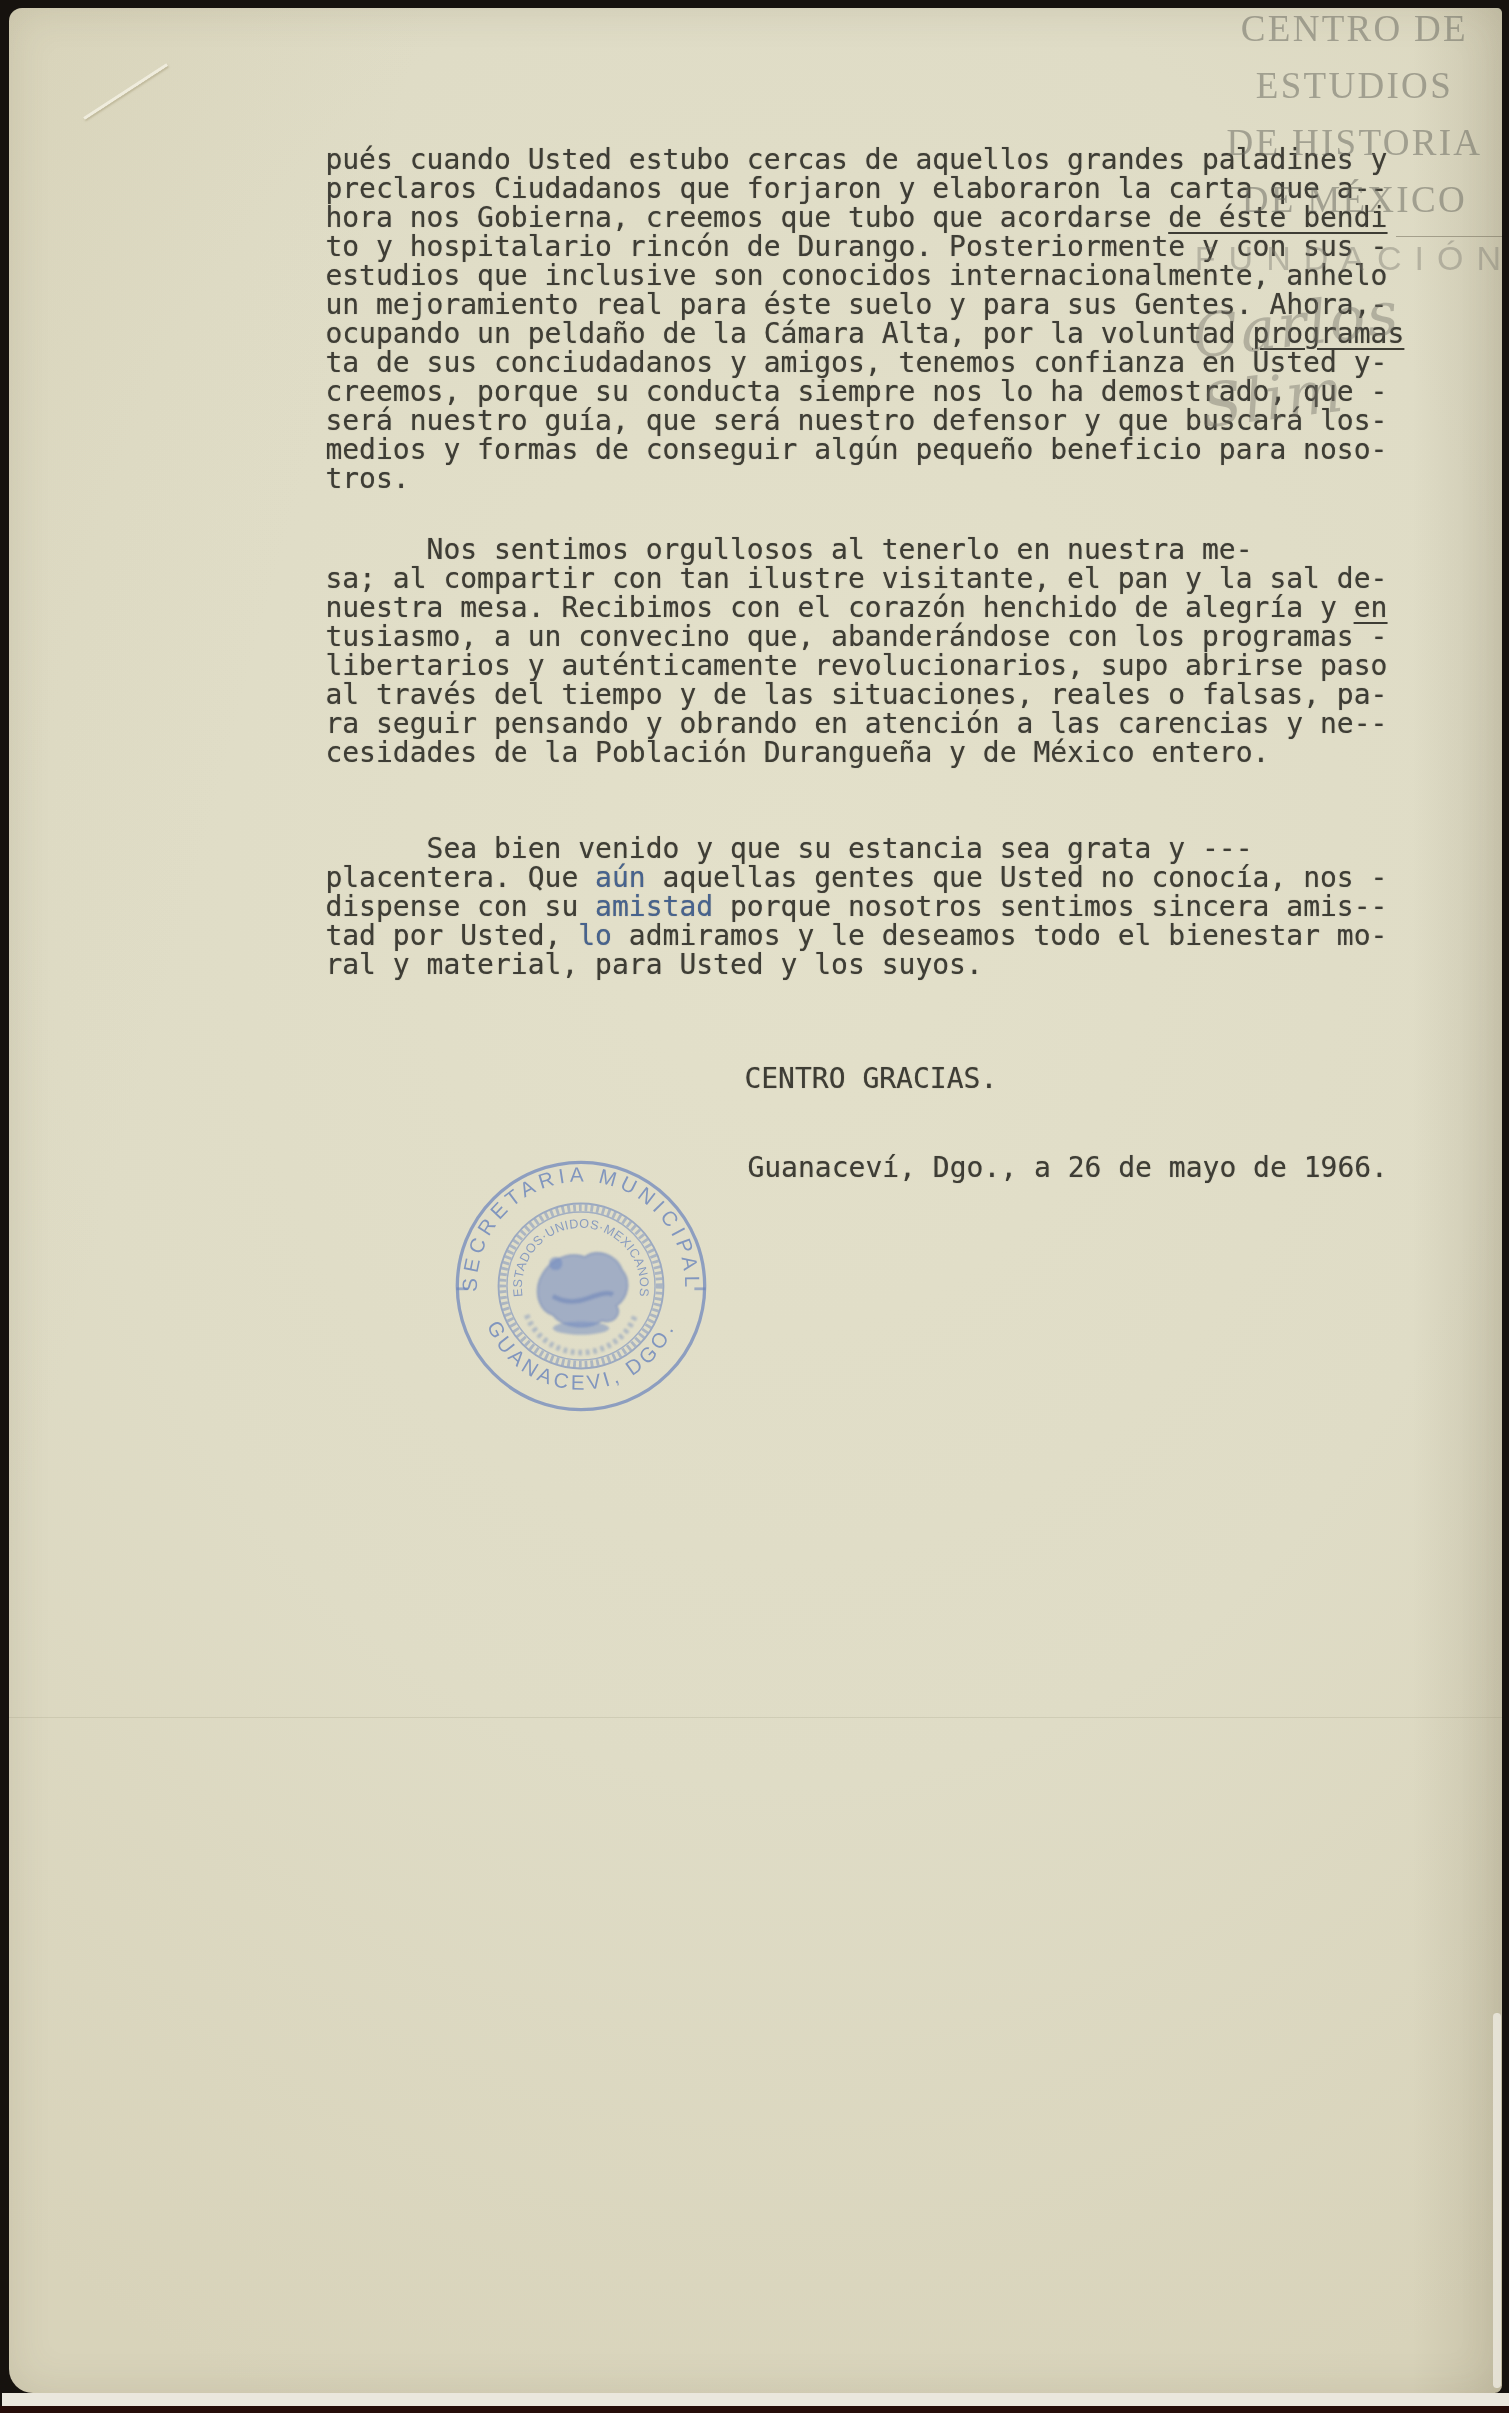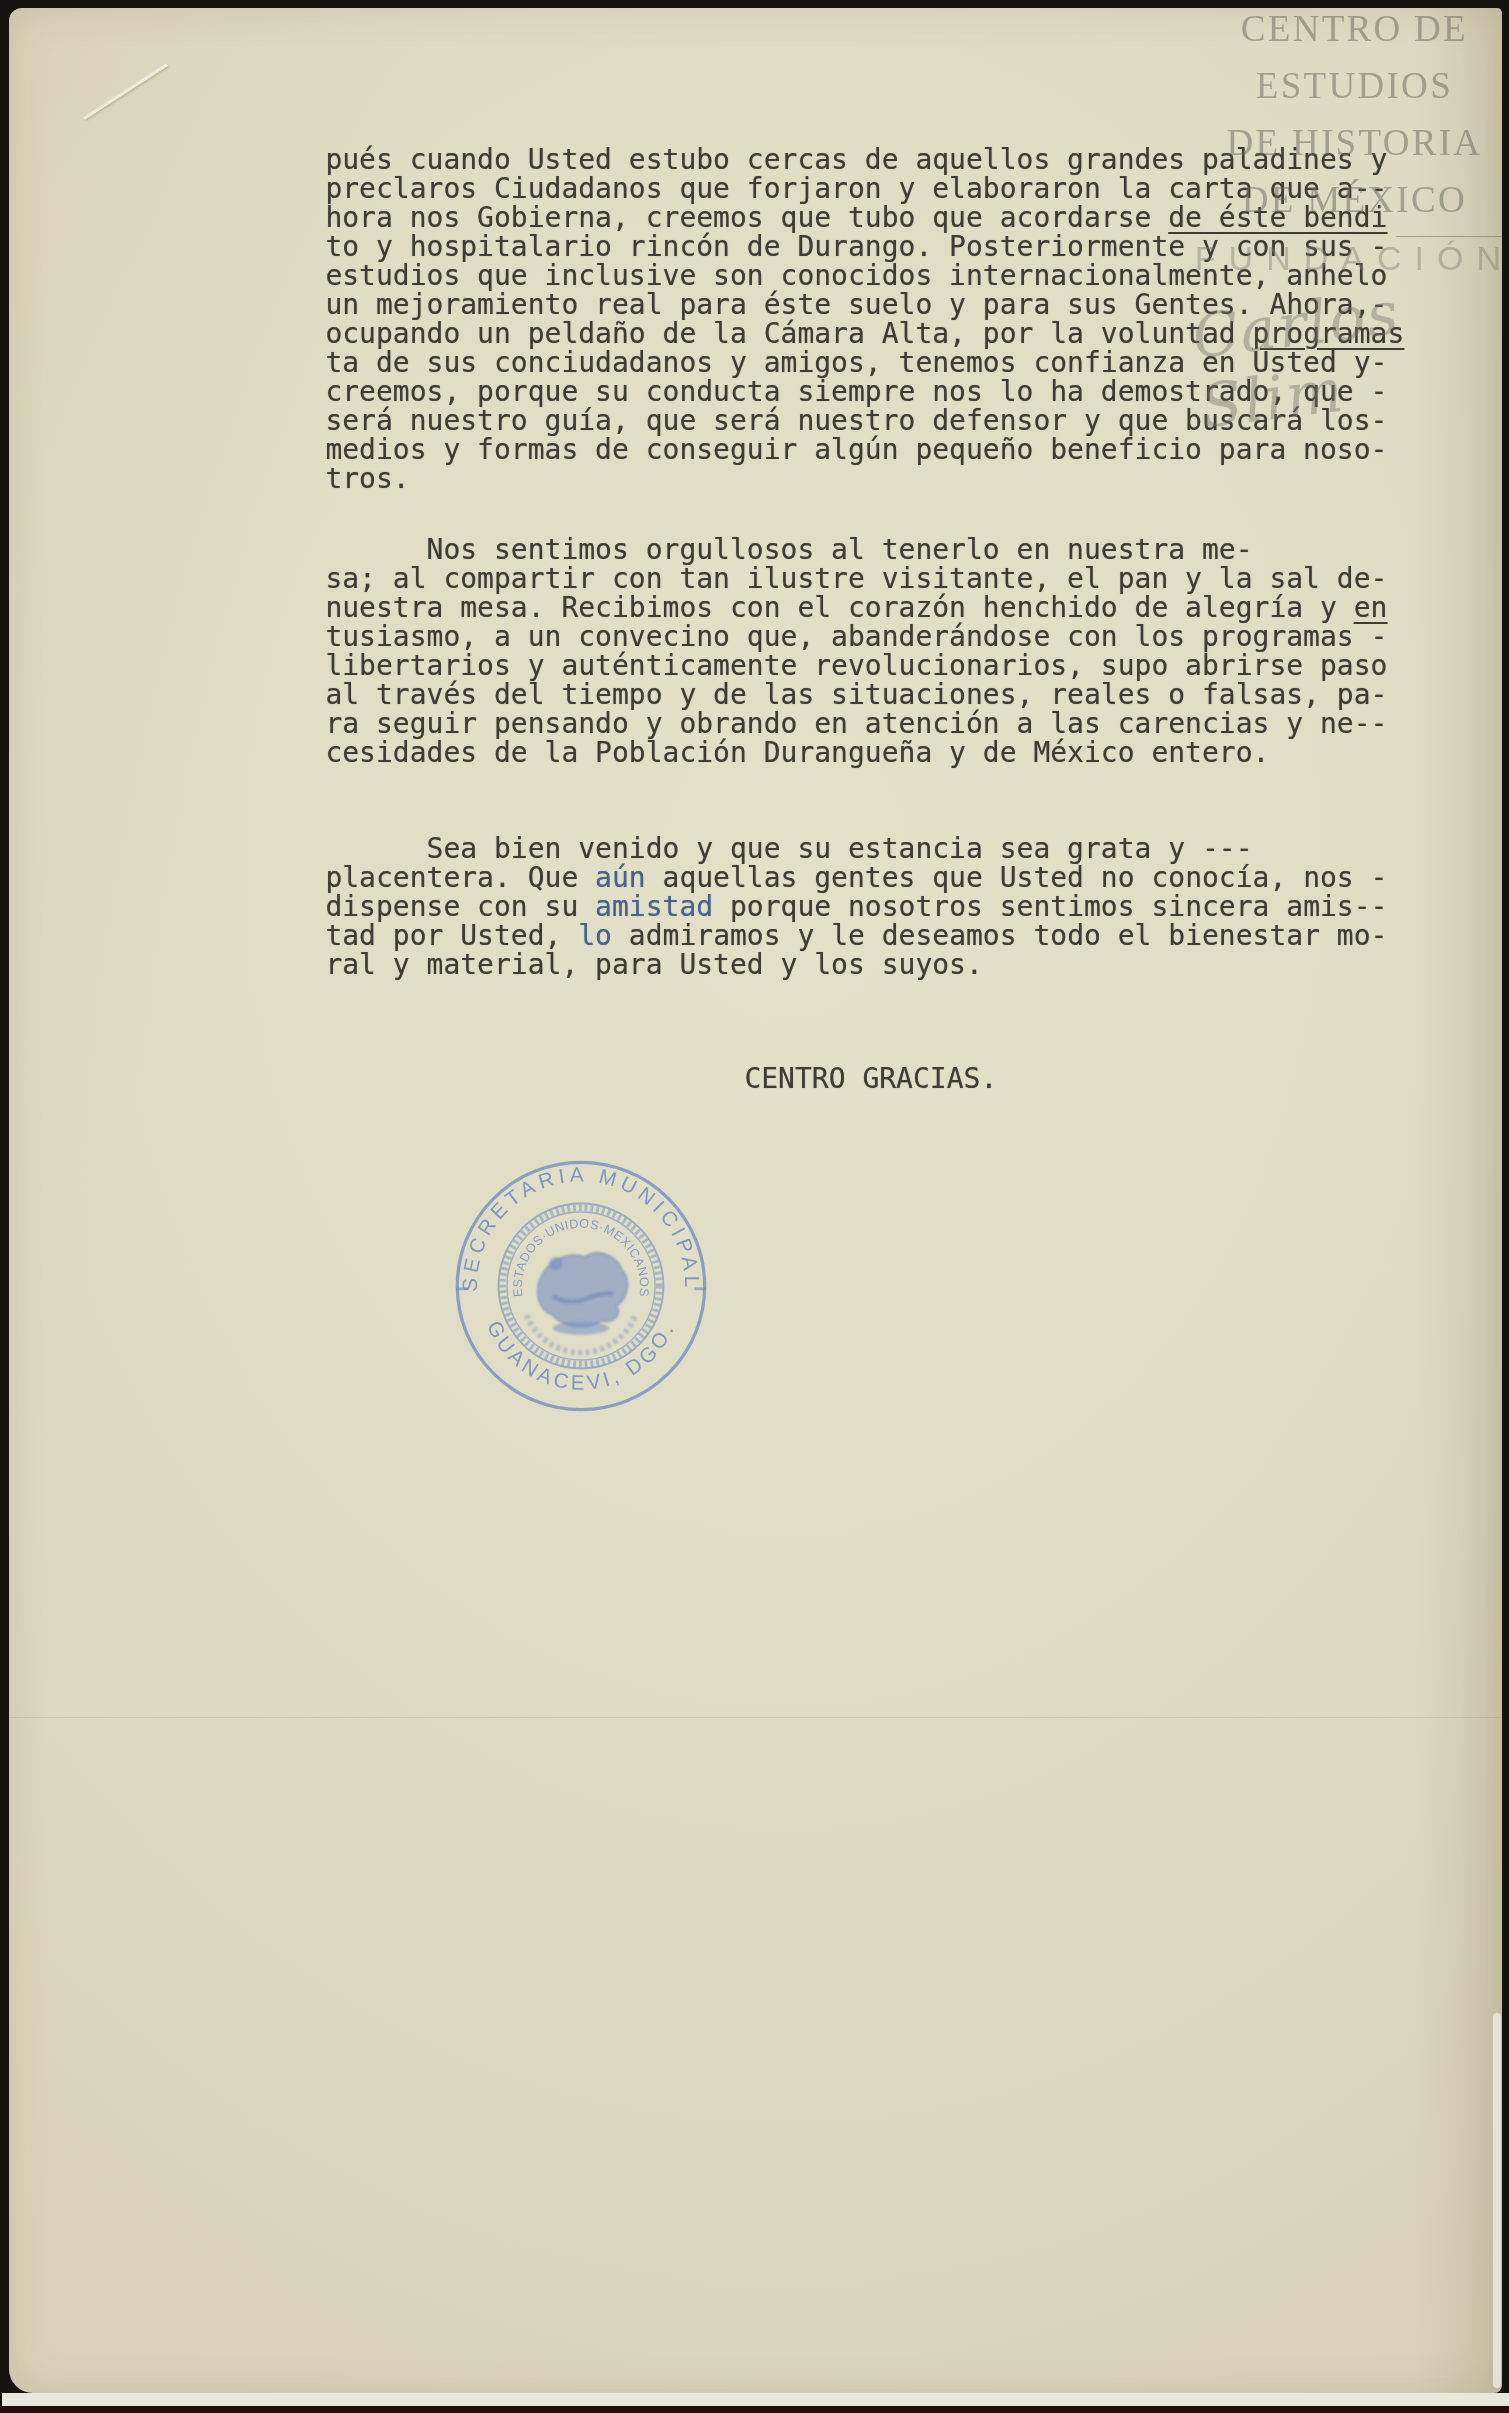--- a/index.html
+++ b/index.html
@@ -77,20 +77,21 @@
 cesidades de la Población Durangueña y de México entero.</div>
 
     <div class="typed" style="left:316px;top:826px">      Sea bien venido y que su estancia sea grata y ---
 placentera. Que <span class="b">aún</span> aquellas gentes que Usted no conocía, nos -
 dispense con su <span class="b">amistad</span> porque nosotros sentimos sincera amis--
 tad por Usted, <span class="b">lo</span> admiramos y le deseamos todo el bienestar mo-
 ral y material, para Usted y los suyos.</div>
 
     <div class="typed" style="left:735px;top:1056px">CENTRO GRACIAS.</div>
 
+    <div class="typed" style="left:738px;top:1145px">Guanaceví, Dgo., a 26 de mayo de 1966.</div>
 
     <svg class="stamp" viewBox="0 0 286 286">
       <defs>
         <path id="arcTop" d="M 36,172 A 111,111 0 1 1 250,172" fill="none"></path>
         <path id="arcBottom" d="M 40,178 A 108,108 0 0 0 246,178" fill="none"></path>
         <path id="arcInner" d="M 84,166 A 63,63 0 1 1 202,166" fill="none"></path>
         <filter id="blur1">
             <feGaussianBlur stdDeviation="1.1"></feGaussianBlur>
           </filter>
       </defs>

